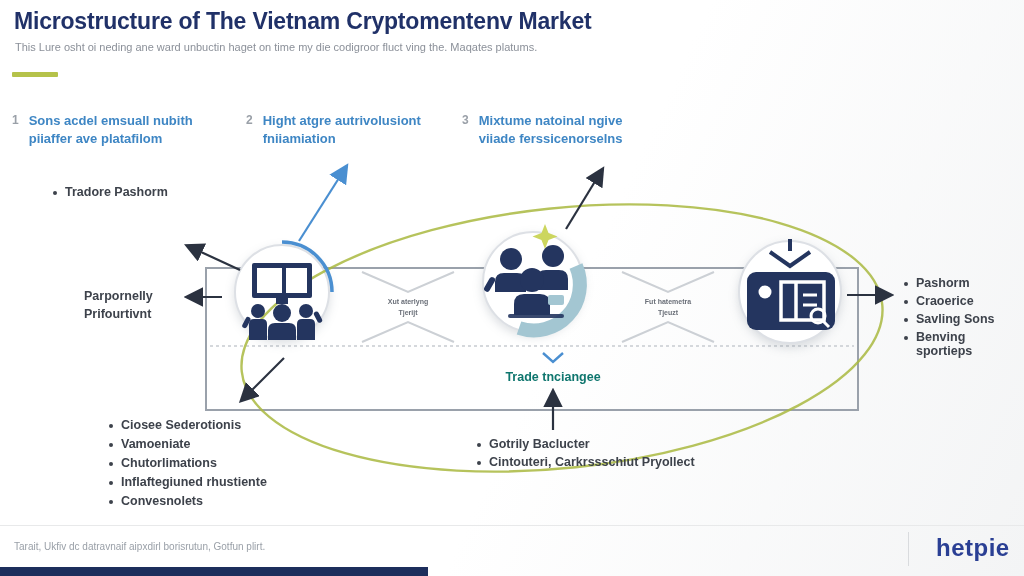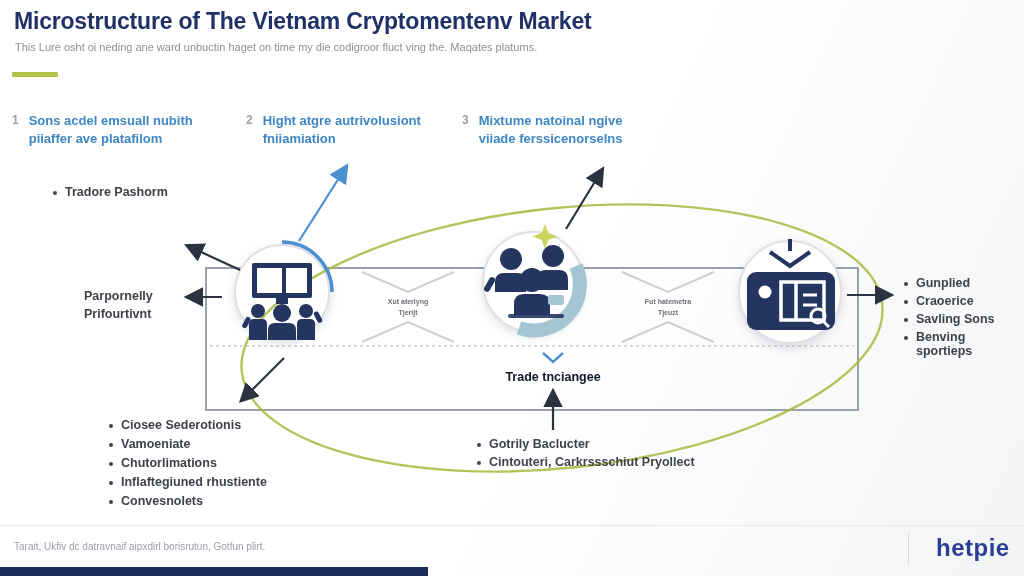--- a/index.html
+++ b/index.html
@@ -33,21 +33,21 @@
   .side-label { left:84px; top:288px; font-size:12.5px; font-weight:600; color:#3d424b; line-height:1.4; }
   
   .node-circle { border-radius:50%; background:#ffffff; border:2px solid #dde0e5; box-shadow:0 4px 10px rgba(120,130,145,.25); }
   #circle1 { left:234px; top:244px; width:96px; height:96px; }
   #circle2 { left:482px; top:231px; width:102px; height:102px; }
   #circle3 { left:738px; top:240px; width:104px; height:104px; }
   
   .flow-text { width:120px; text-align:center; font-size:7px; color:#6a6f78; line-height:1.5; font-weight:600; }
   #flow1 { left:348px; top:297px; } #flow2 { left:608px; top:297px; }
   
-  .center-label { left:473px; top:370px; width:160px; text-align:center; font-size:12.5px; font-weight:700; color:#0f172a; }
+  .center-label { left:473px; top:370px; width:160px; text-align:center; font-size:12.5px; font-weight:700; color:#0f766e; }
   
   .footer-divider { left:0; top:525px; width:1024px; height:1px; background:#e8e9ea; }
   .footer-note { left:14px; top:541px; font-size:10px; color:#9aa0a8; }
   .footer-vline { left:908px; top:532px; width:1px; height:34px; background:#d9dbde; }
   .brand { left:936px; top:534px; font-size:24px; font-weight:800; color:#2a3f94; letter-spacing:0.5px; }
   .bottom-strip { left:0; top:567px; width:428px; height:9px; background:#1d2e5c; }
   svg.layer { position:absolute; left:0; top:0; pointer-events:none; }
 </style>
 </head>
 <body>
@@ -161,21 +161,21 @@
   <line x1="566" y1="229" x2="602" y2="170" stroke="#2b3240" stroke-width="2.2" marker-end="url(#ahb)"></line>
   <line x1="847" y1="295" x2="890" y2="295" stroke="#2b3240" stroke-width="2.2" marker-end="url(#ahb)"></line>
   <line x1="284" y1="358" x2="242" y2="400" stroke="#2b3240" stroke-width="2.2" marker-end="url(#ahb)"></line>
   <polyline points="543,353 553,362 563,353" fill="none" stroke="#4a8fd1" stroke-width="2.4"></polyline>
   <line x1="553" y1="430" x2="553" y2="392" stroke="#2b3240" stroke-width="2.2" marker-end="url(#ahb)"></line>
 </svg>
 
 <div class="abs center-label">Trade tnciangee</div>
 
 <ul class="abs blist" id="right-list">
-  <li>Gunplied</li>
+  <li>Pashorm</li>
   <li>Craoerice</li>
   <li>Savling Sons</li>
   <li>Benving sportieps</li>
 </ul>
 
 <ul class="abs blist" id="bottom-left-list">
   <li>Ciosee Sederotionis</li>
   <li>Vamoeniate</li>
   <li>Chutorlimations</li>
   <li>Inflaftegiuned rhustiente</li>

